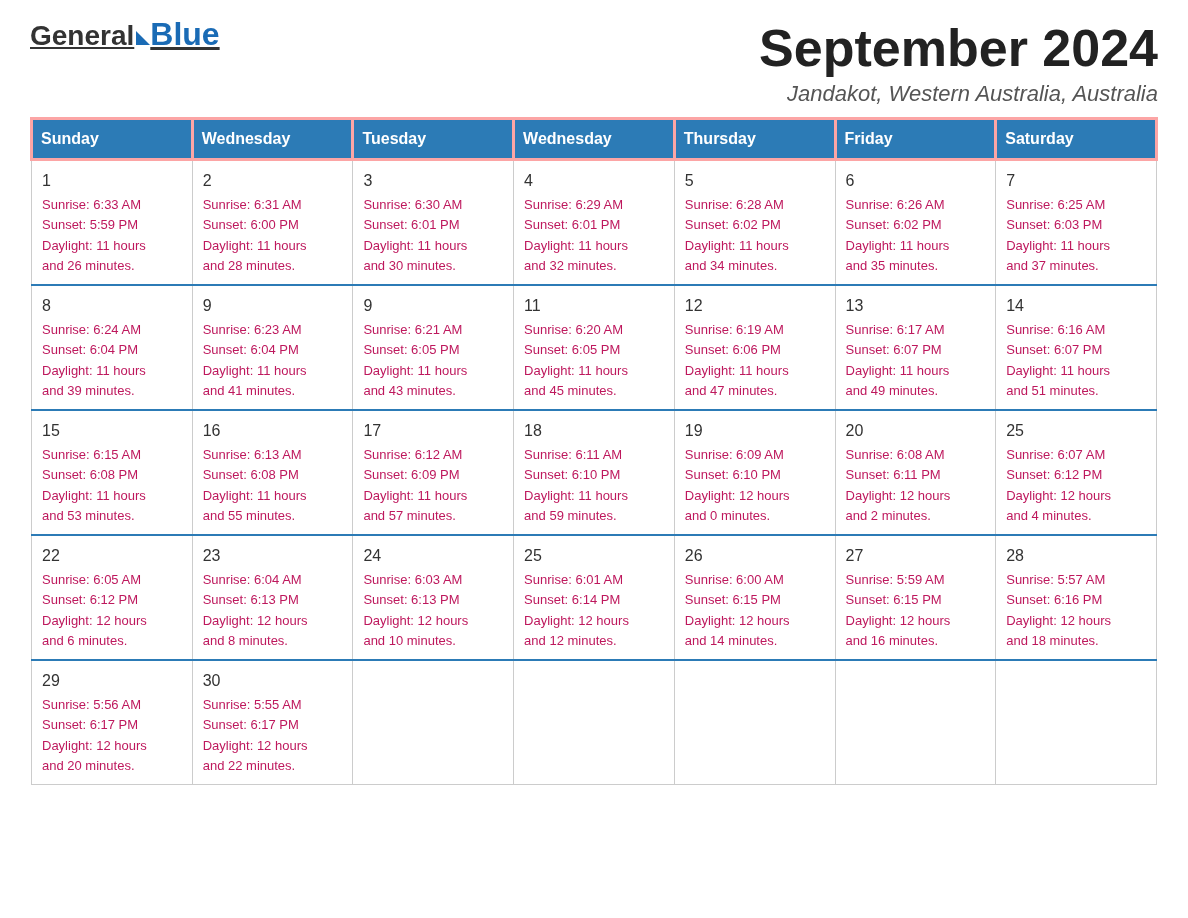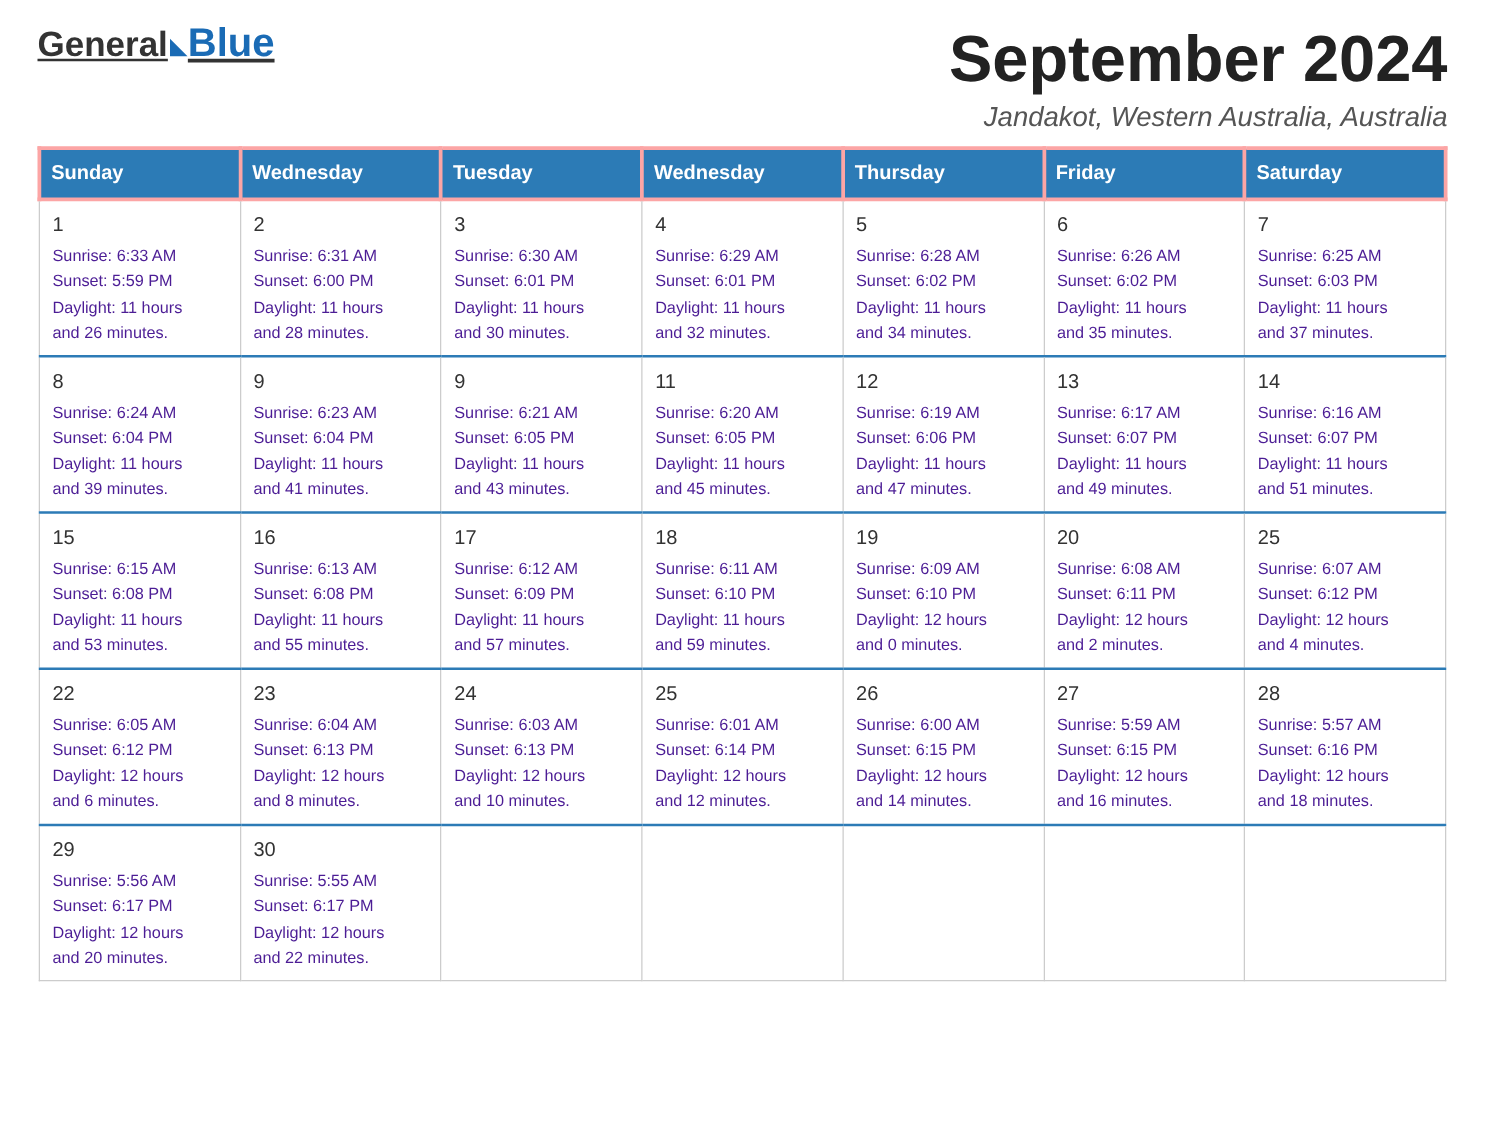--- a/index.html
+++ b/index.html
@@ -87,21 +87,21 @@
     .calendar-table td.empty {
       background: #fff;
     }
     .day-number {
       font-size: 16px;
       font-weight: normal;
       display: block;
       margin-bottom: 2px;
     }
     .day-info {
-      color: #4c1d95;
+      color: #be185d;
       font-size: 13px;
       line-height: 1.55;
     }
     
     .week-row td {
       border-top: 2px solid #2c7bb6;
     }
   </style>
 </head>
 <body>

